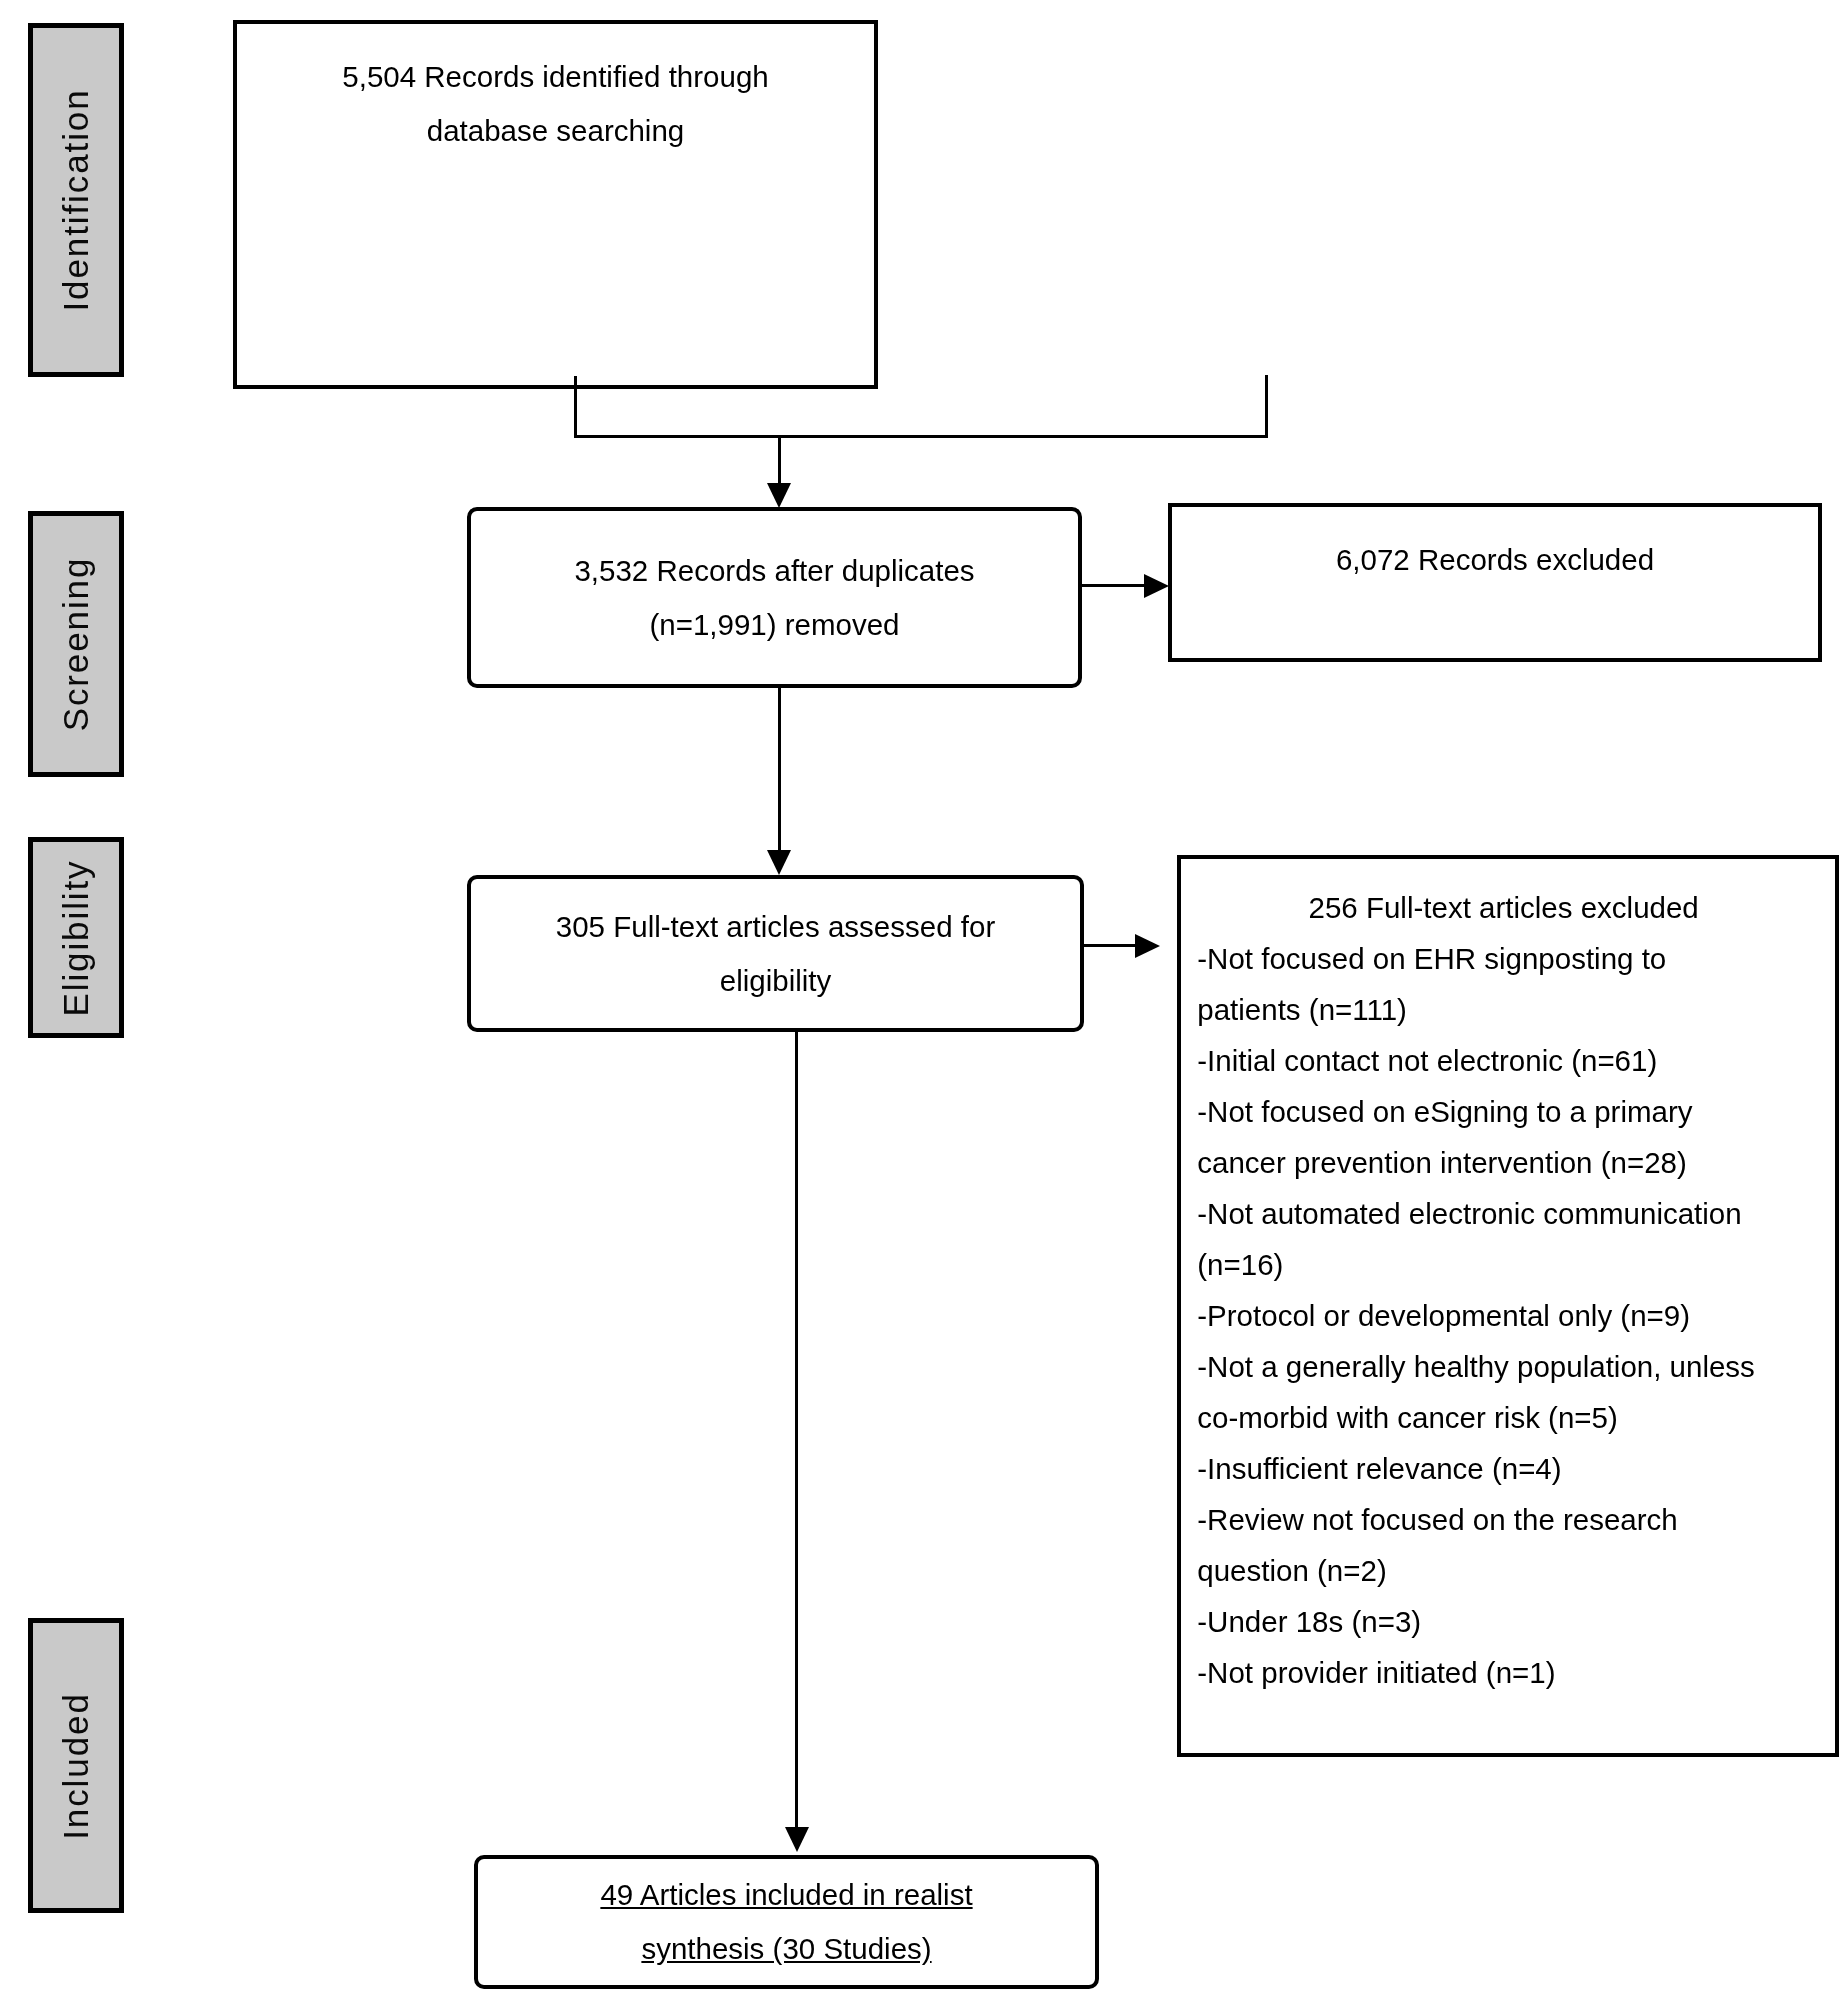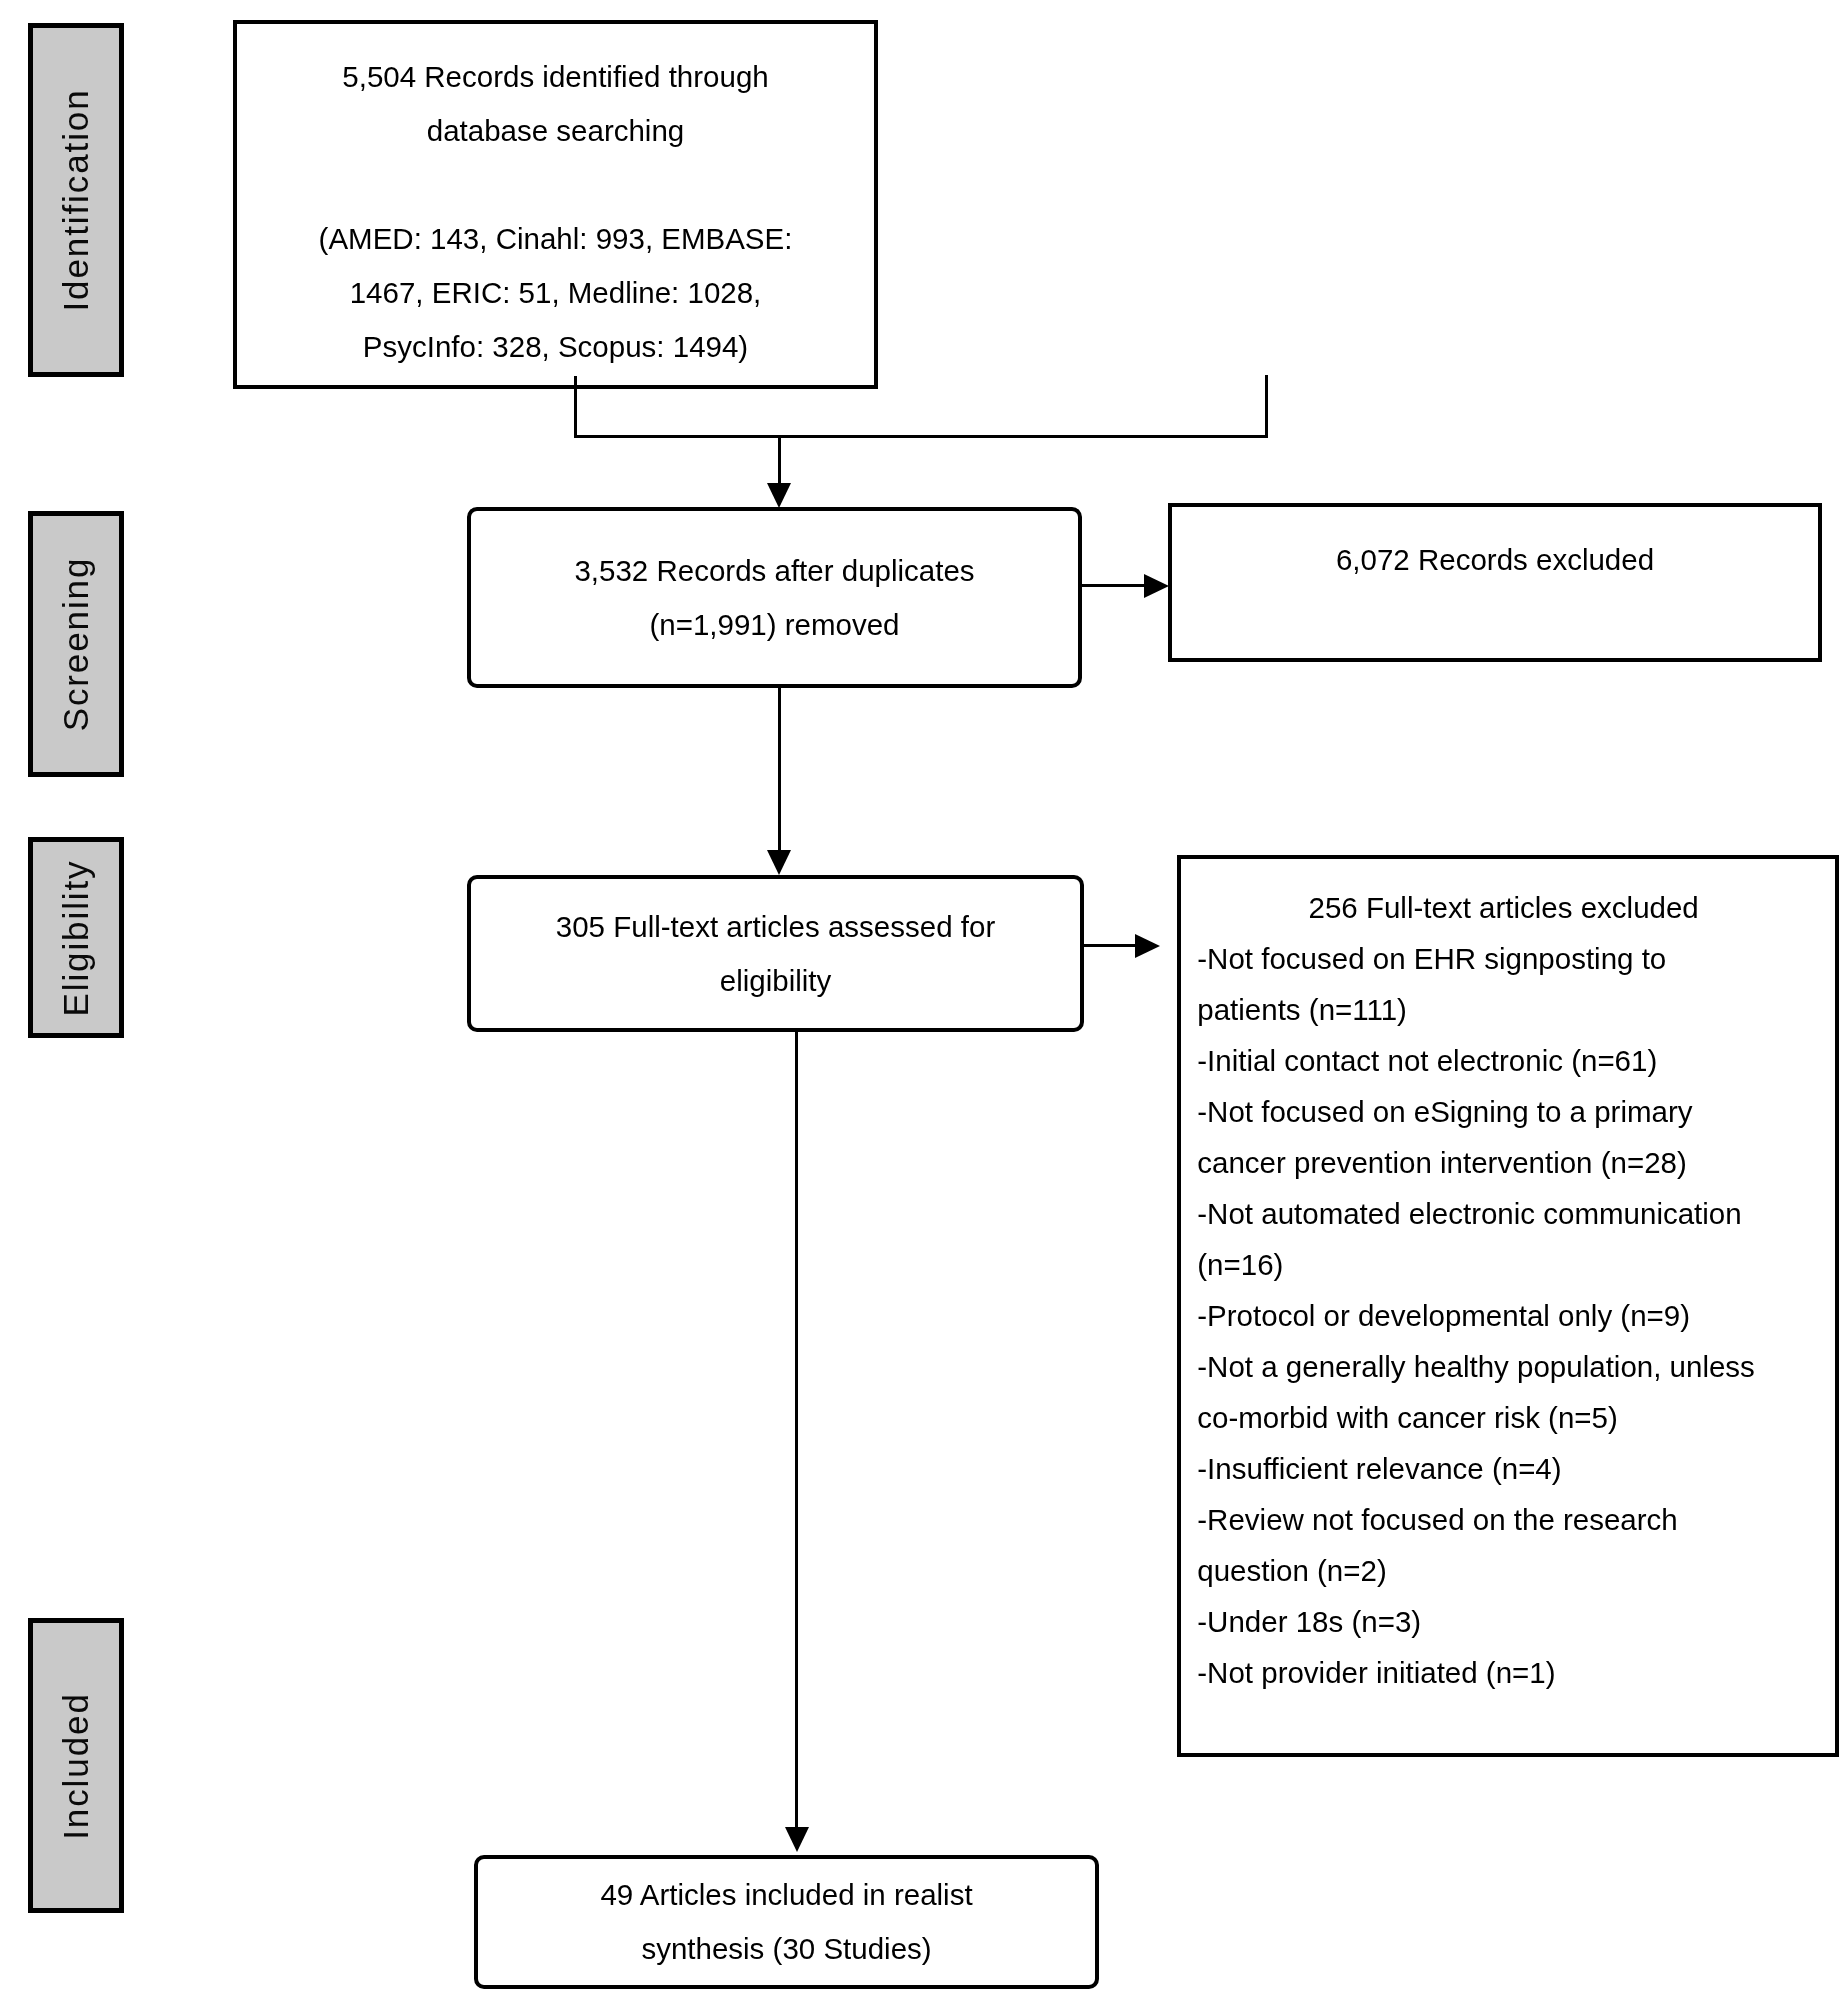--- a/index.html
+++ b/index.html
@@ -40,21 +40,21 @@
     text-align: center;
   }
   .node p { margin: 0; }
   .node.centered { display: flex; flex-direction: column; justify-content: center; border-radius: 10px; }
   #box-db        { left: 233px;  top: 20px;   width: 645px; height: 369px; padding: 26px 51px 0 51px; text-align: center; }
   #box-other     { left: 978px; top: 33px;   width: 621px;  height: 342px; padding: 38px 50px 0 50px; }
   #box-dupes     { left: 467px;  top: 507px;  width: 615px;  height: 181px; padding: 0 50px; }
   #box-rec-excl  { left: 1168px; top: 503px;  width: 654px; height: 159px; padding: 26px 31px 0 31px; }
   #box-assessed  { left: 467px;  top: 875px; width: 617px;  height: 157px; padding: 0 38px; }
   #box-ft-excl   { left: 1177px; top: 855px; width: 662px; height: 902px; padding: 22.6px 0 0 0; line-height: 51px; }
-  #box-included  { left: 474px;  top: 1855px; width: 625px;  height: 134px; padding: 0 63px; }
+  #box-included  { left: 474px;  top: 1855px; width: 625px;  height: 134px; padding: 0 63px; text-decoration: underline; }
   .gap-above { margin-top: 54px !important; }
   #box-ft-excl .excl-title { text-align: center; margin: 0 25px 0 16.3px; }
   #box-ft-excl .reasons { text-align: left; margin: 0 75px 0 16.3px; }
   #box-ft-excl .reasons p { margin: 0; }
   
   .line { position: absolute; background: #000000; }
   #ln-db-down    { left: 574px;  top: 376px;  width: 3.1px;    height: 62px; }
   #ln-other-down { left: 1265px; top: 375px;  width: 3.1px;    height: 63px; }
   #ln-merge      { left: 574px;  top: 435px;  width: 694px; height: 3.1px; }
   #ln-to-screen  { left: 778px; top: 435px;  width: 3.1px;    height: 51px; }
@@ -94,21 +94,20 @@
   </div>
   <div class="stage" style="left:28px; top:837px; width:96px; height:201px;">
     <span class="stage-text">Eligibility</span>
   </div>
   <div class="stage" style="left:28px; top:1618px; width:96px; height:295px;">
     <span class="stage-text">Included</span>
   </div>
 
   <div class="node" id="box-db">
     <p>5,504 Records identified through database searching</p>
-    <p class="gap-above">(AMED: 143, Cinahl: 993, EMBASE: 1467, ERIC: 51, Medline: 1028, PsycInfo: 328, Scopus: 1494)</p>
   </div>
 
   <div class="node centered" id="box-dupes">
     <p>3,532 Records after duplicates (n=1,991) removed</p>
   </div>
   <div class="node" id="box-rec-excl">
     <p>6,072 Records excluded</p>
   </div>
 
   <div class="node centered" id="box-assessed">

